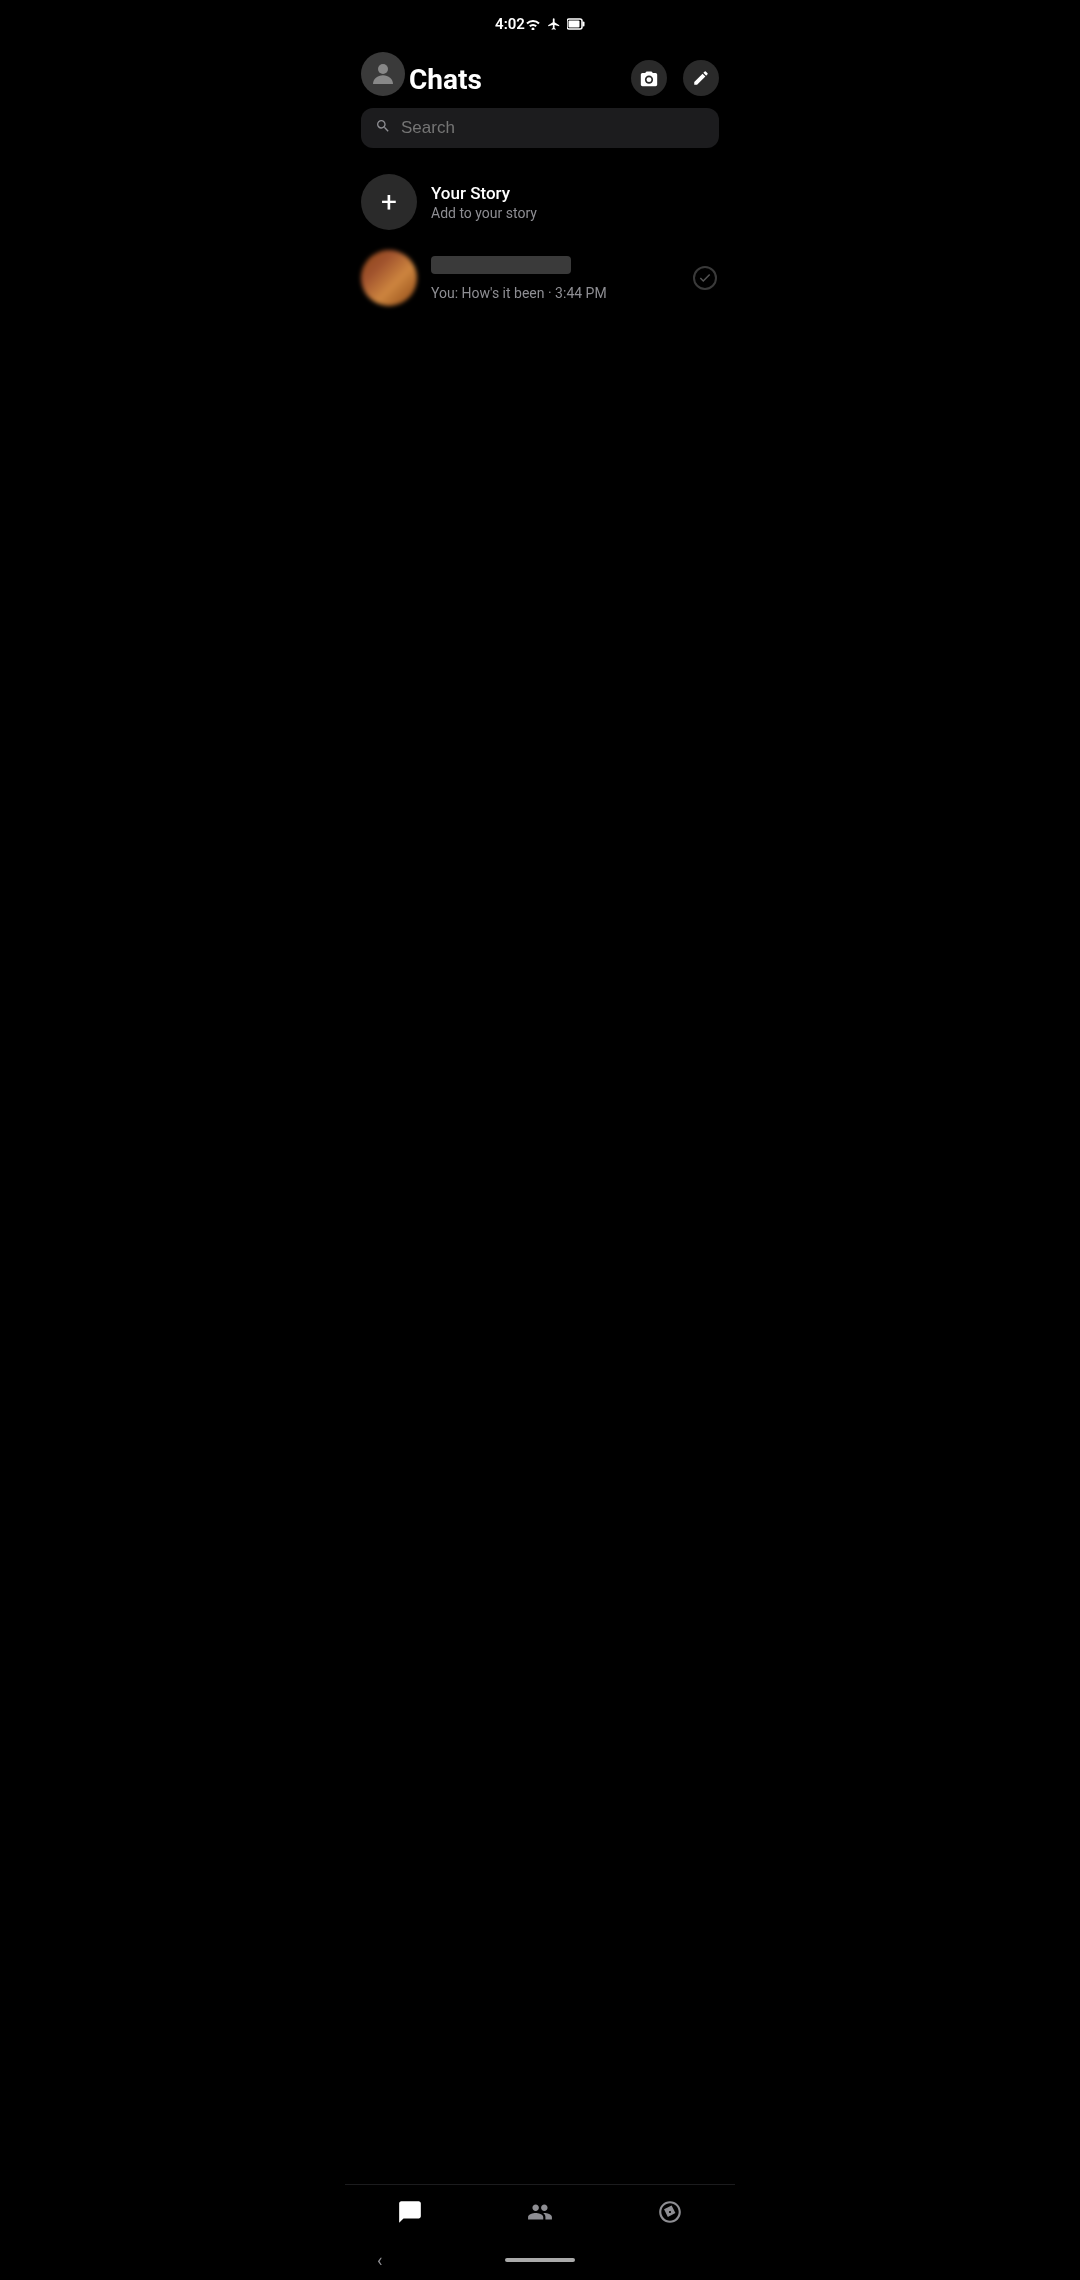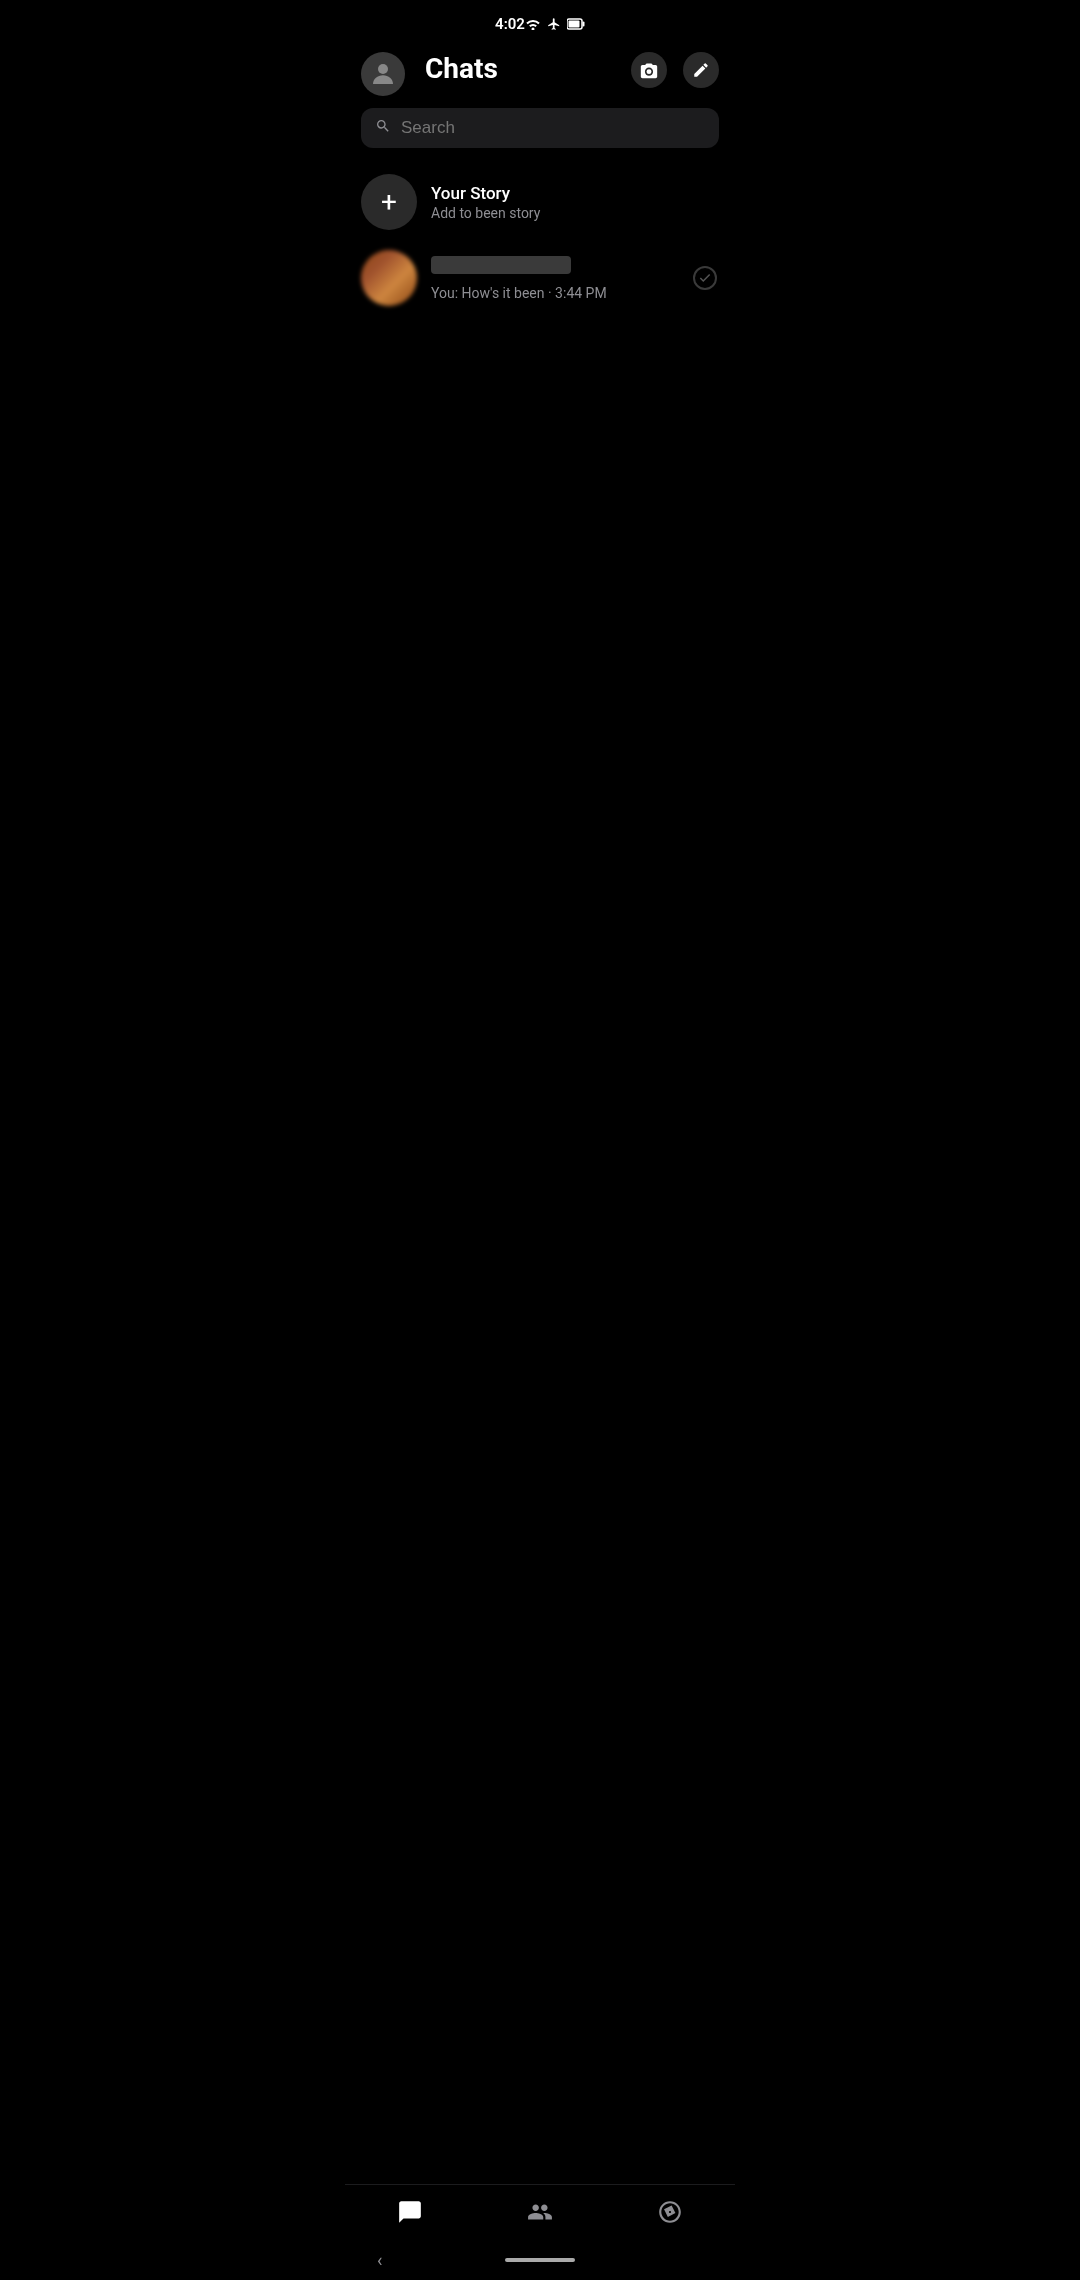--- a/index.html
+++ b/index.html
@@ -37,23 +37,23 @@
 
     .status-icons {
       display: flex;
       align-items: center;
       gap: 6px;
     }
 
     
     .header {
       display: flex;
-      align-items: flex-start;
+      align-items: flex-end;
       padding: 8px 16px 12px;
-      gap: 20px;
+      gap: 4px;
     }
 
     .profile-avatar {
       width: 44px;
       height: 44px;
       border-radius: 50%;
       background-color: #3a3a3a;
       display: flex;
       align-items: center;
       justify-content: center;
@@ -331,21 +331,21 @@
     <input class="search-input" type="text" readonly="" placeholder="Search" style="">
   </div>
 </div>
 
 <div class="story-item">
   <div class="story-add-btn">
     <span class="story-plus">+</span>
   </div>
   <div class="story-info">
     <span class="story-title">Your Story</span>
-    <span class="story-subtitle">Add to been story</span>
+    <span class="story-subtitle">Add to your story</span>
   </div>
 </div>
 
 <div class="chat-item">
   <div class="chat-avatar-pixelated"></div>
   <div class="chat-info">
     <span class="chat-name"></span>
     <span class="chat-message">You: How's it been · 3:44 PM</span>
   </div>
   <div class="chat-status">

